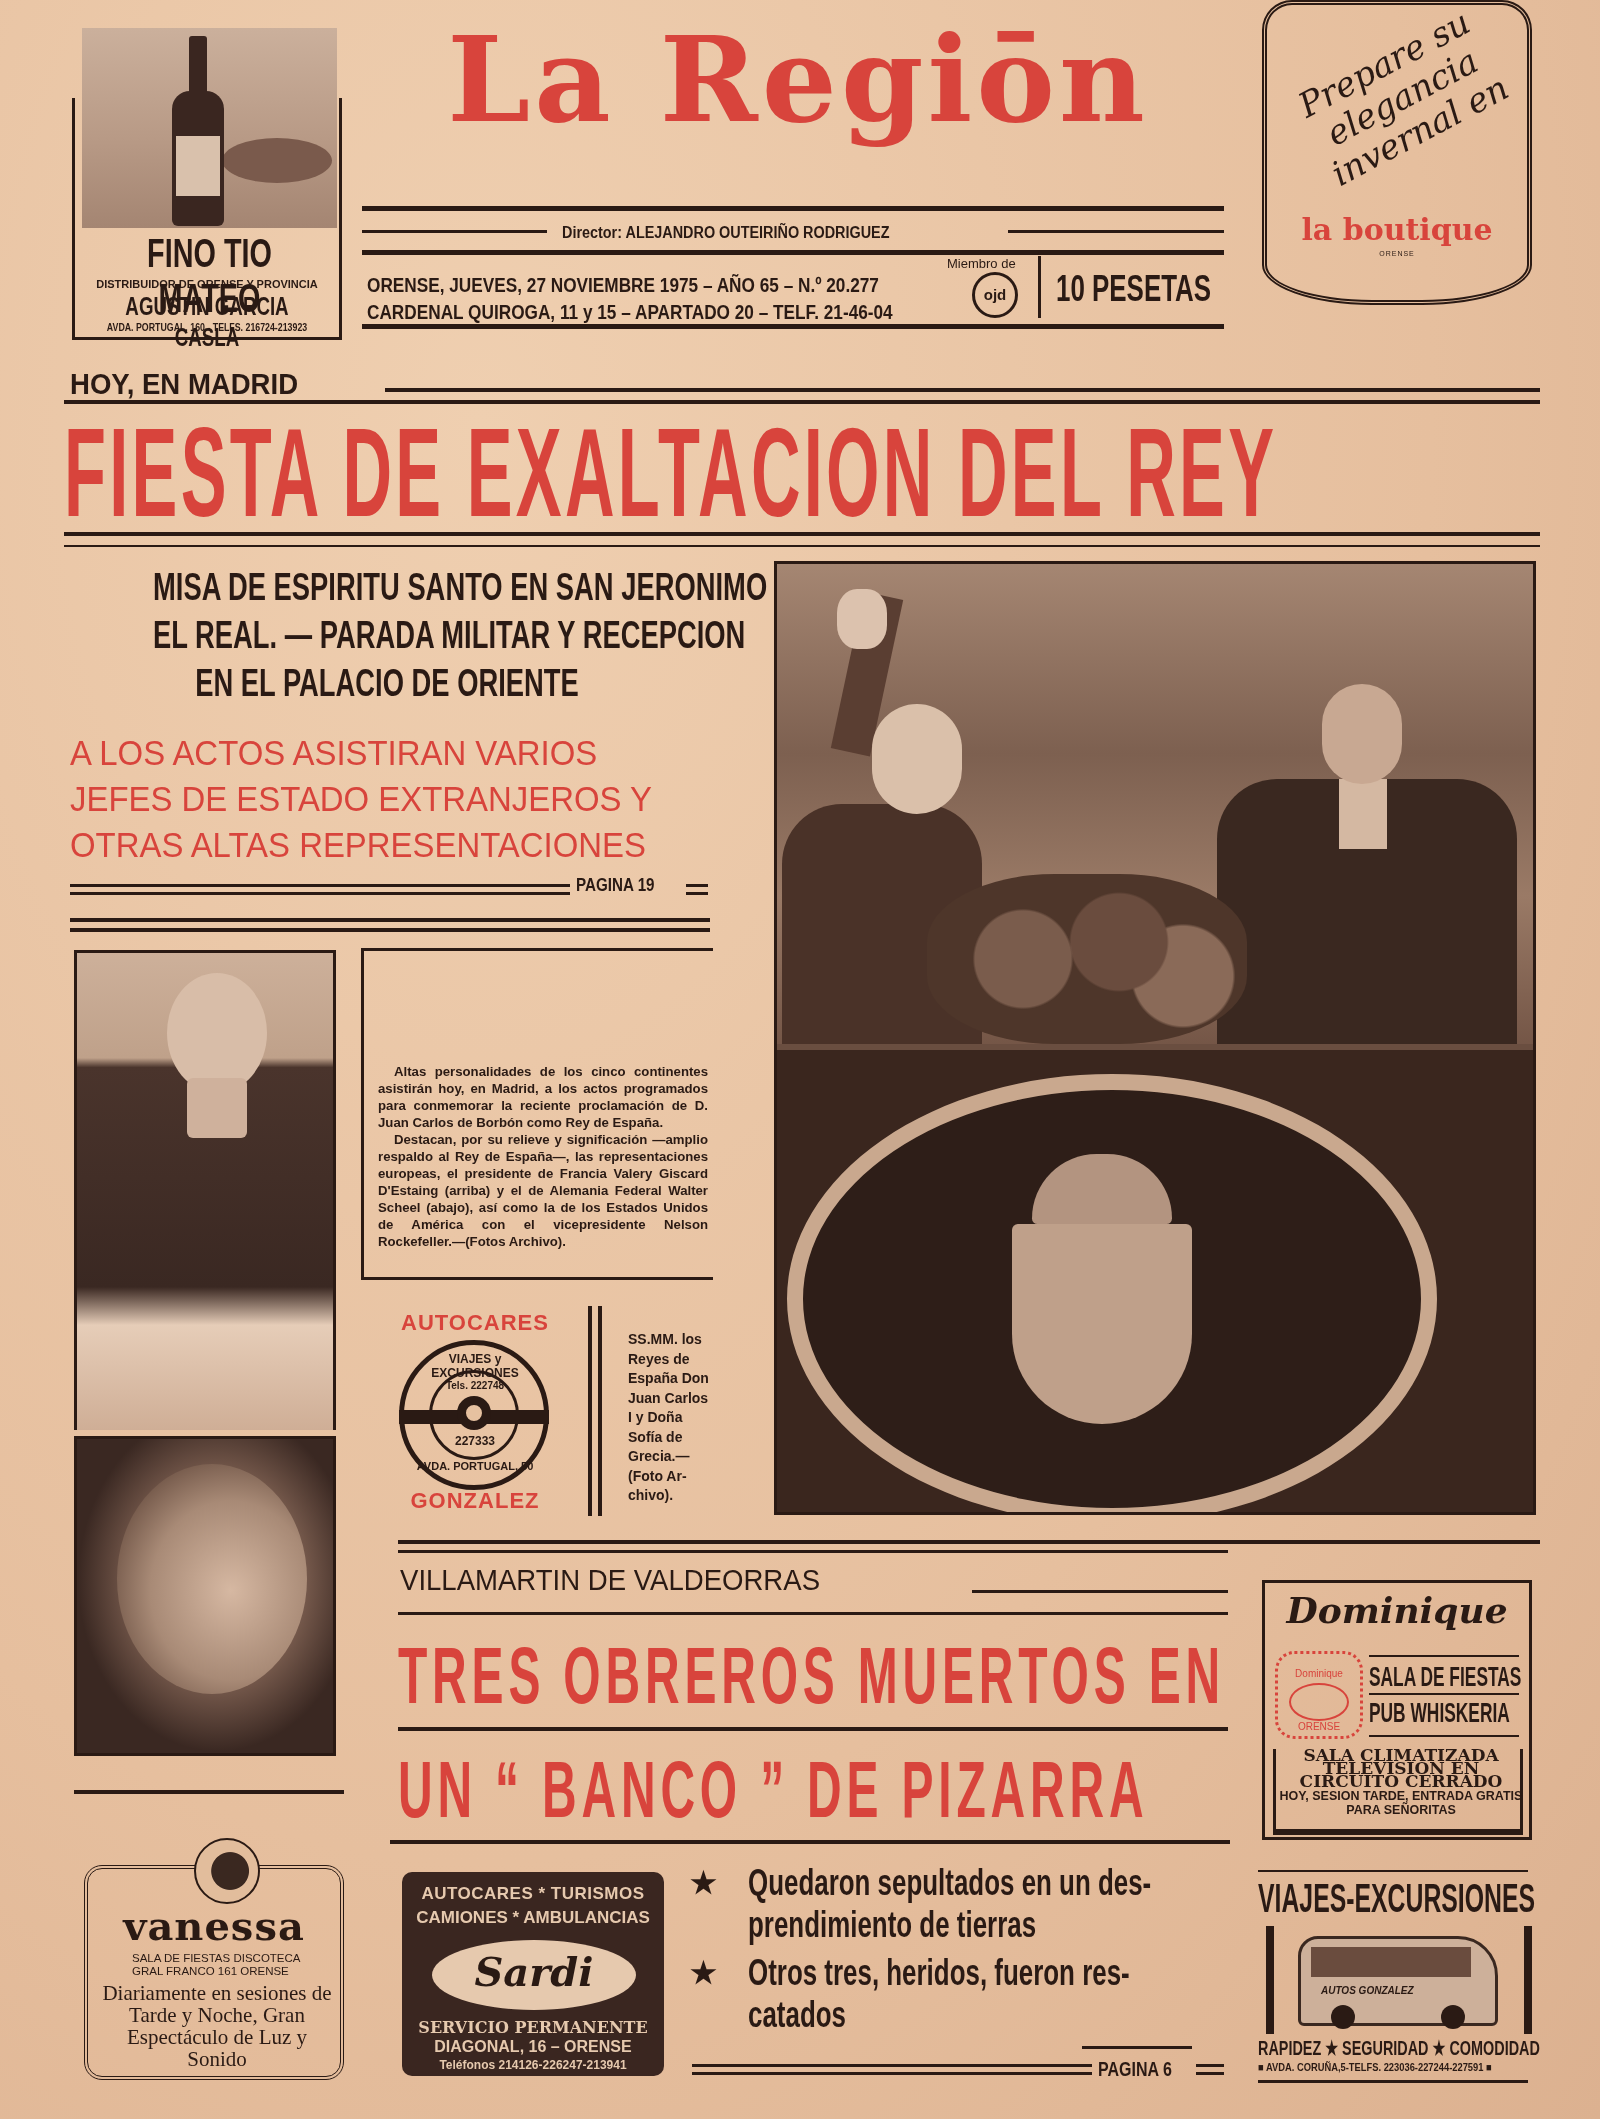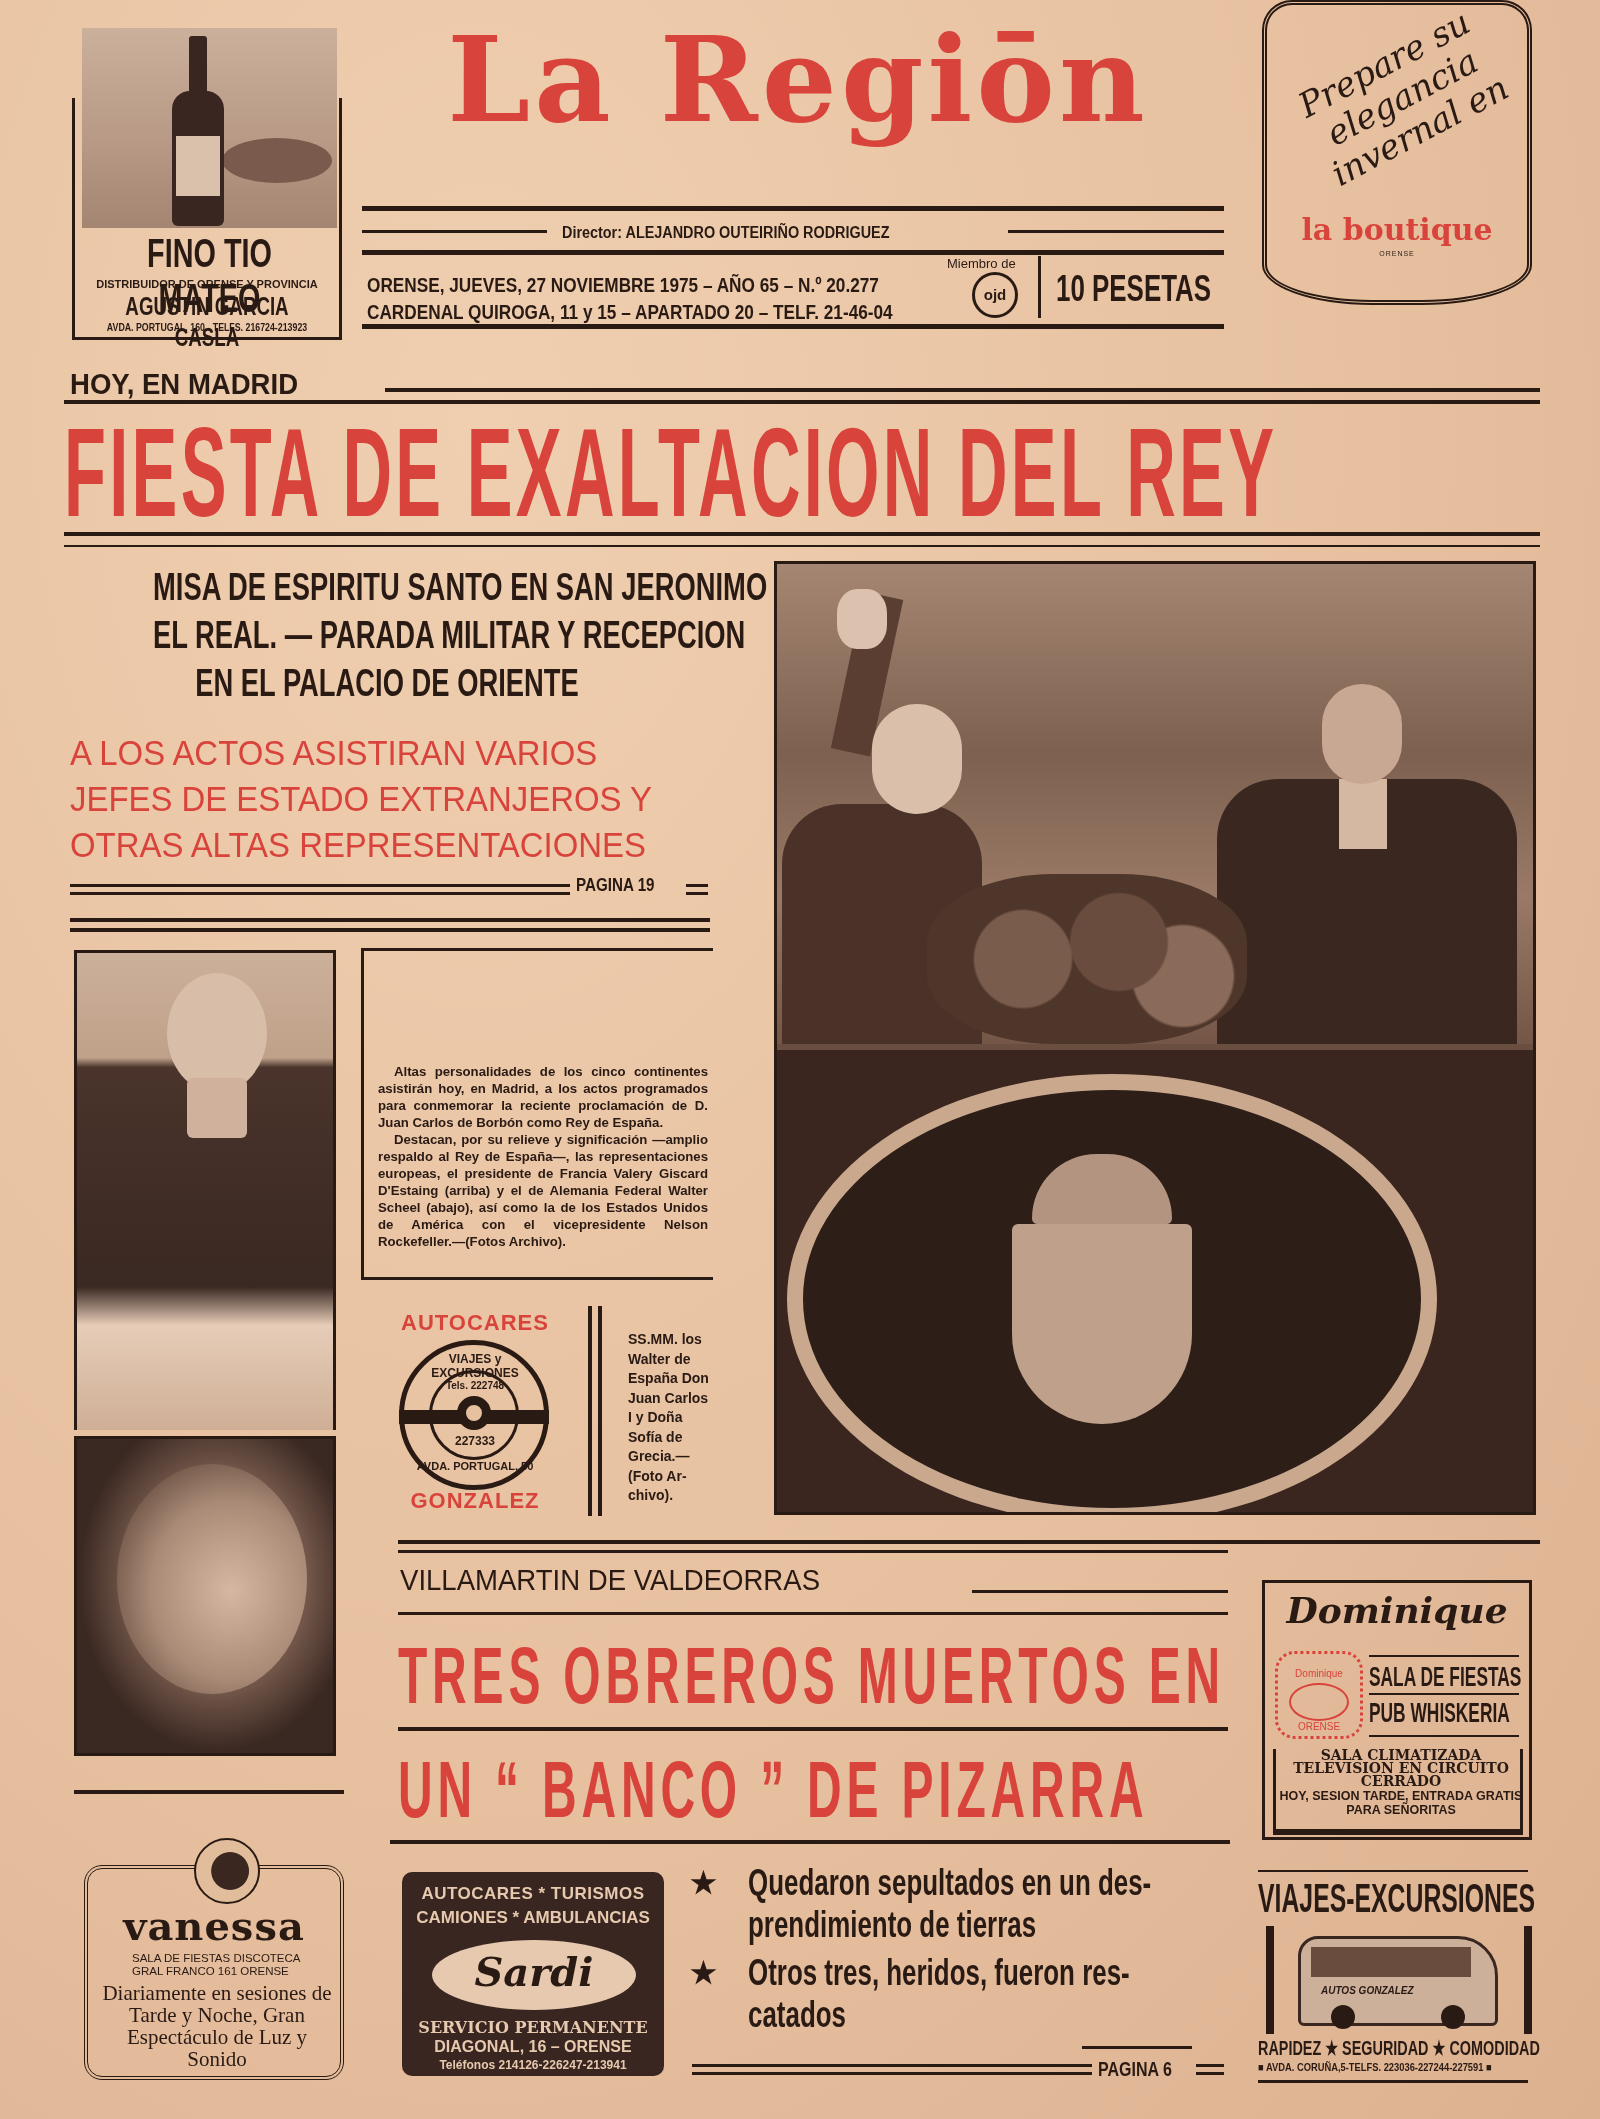--- a/index.html
+++ b/index.html
@@ -117,21 +117,21 @@
   #pagina6 { left: 1098px; top: 2058px; font-size: 20px; font-weight: 700; transform: scaleX(0.8); transform-origin:left top; white-space:nowrap; }
 
   
   #ad-dominique { left: 1262px; top: 1580px; width: 270px; height: 260px; border:3px solid #2a1a14; }
   #ad-dominique .brand { position:absolute; left:0; top:6px; width:264px; text-align:center; font-family:"DejaVu Serif", serif; font-weight:900; font-style:italic; font-size:36px; }
   #ad-dominique .seal { position:absolute; left:10px; top:68px; width:88px; height:88px; border:3px dotted #d8443c; border-radius:22%; color:#d8443c; font-size:10px; text-align:center; padding-top:14px; }
   #ad-dominique .seal .ov { margin: 4px auto 0; width:60px; height:38px; border:2px solid #d8443c; border-radius:50%; }
   #ad-dominique .l1 { position:absolute; left:104px; top:78px; font-size:28px; font-weight:700; transform: scaleX(0.62); transform-origin:left top; white-space:nowrap; }
   #ad-dominique .l2 { position:absolute; left:104px; top:114px; font-size:28px; font-weight:700; transform: scaleX(0.62); transform-origin:left top; white-space:nowrap; }
   #ad-dominique .inner { position:absolute; left:8px; top:166px; width:250px; height:86px; border:3px solid #2a1a14; border-top-width:0; border-bottom-width:6px; }
-  #ad-dominique .s1 { position:absolute; left:0; top:0; width:250px; text-align:center; font-family:"DejaVu Serif", serif; font-size:14px; font-weight:700; line-height:13px; }
+  #ad-dominique .s1 { position:absolute; left:0; top:0; width:250px; text-align:center; font-family:"DejaVu Serif", serif; font-size:17px; font-weight:700; line-height:13px; }
   #ad-dominique .s2 { position:absolute; left:0; top:40px; width:250px; text-align:center; font-size:12.5px; font-weight:700; line-height:14px; }
 
   
   #ad-viajes { left: 1258px; top: 1866px; width: 280px; height: 220px; }
   #ad-viajes .h { position:absolute; left:0; top:10px; font-size:40px; font-weight:700; transform: scaleX(0.62); transform-origin:left top; white-space:nowrap; }
   #ad-viajes .bus { position:absolute; left:40px; top:70px; width:200px; height:90px; background:#cdb09a; border:3px solid #3a2820; border-radius: 20px 40px 6px 6px; }
   #ad-viajes .bus .win { position:absolute; left:10px; top:8px; width:160px; height:30px; background:#6a4c3e; }
   #ad-viajes .bus .name { position:absolute; left:20px; top:46px; font-size:10px; font-style:italic; font-weight:700; }
   #ad-viajes .bus .w1, #ad-viajes .bus .w2 { position:absolute; top:66px; width:24px; height:24px; border-radius:50%; background:#2a1a14; }
   #ad-viajes .bus .w1 { left:30px; } #ad-viajes .bus .w2 { left:140px; }
@@ -255,21 +255,21 @@
   <div class="tel1">Tels. 222748</div>
   <div class="tel2">227333</div>
   <div class="addr">AVDA. PORTUGAL, 50</div>
   <div class="bot">GONZALEZ</div>
 </div>
 <div class="rule" style="left:588px;top:1306px;width:4px;height:210px;"></div>
 <div class="rule" style="left:598px;top:1306px;width:4px;height:210px;"></div>
 
 <div id="caption-royals" class="abs">
   <span>SS.MM. los</span>
-  <span>Walter de</span>
+  <span>Reyes de</span>
   <span>España Don</span>
   <span>Juan Carlos</span>
   <span>I y Doña</span>
   <span>Sofía de</span>
   <span>Grecia.—</span>
   <span>(Foto Ar-</span>
   <span>chivo).</span>
 </div>
 
 <div id="photo-royals" class="abs">

